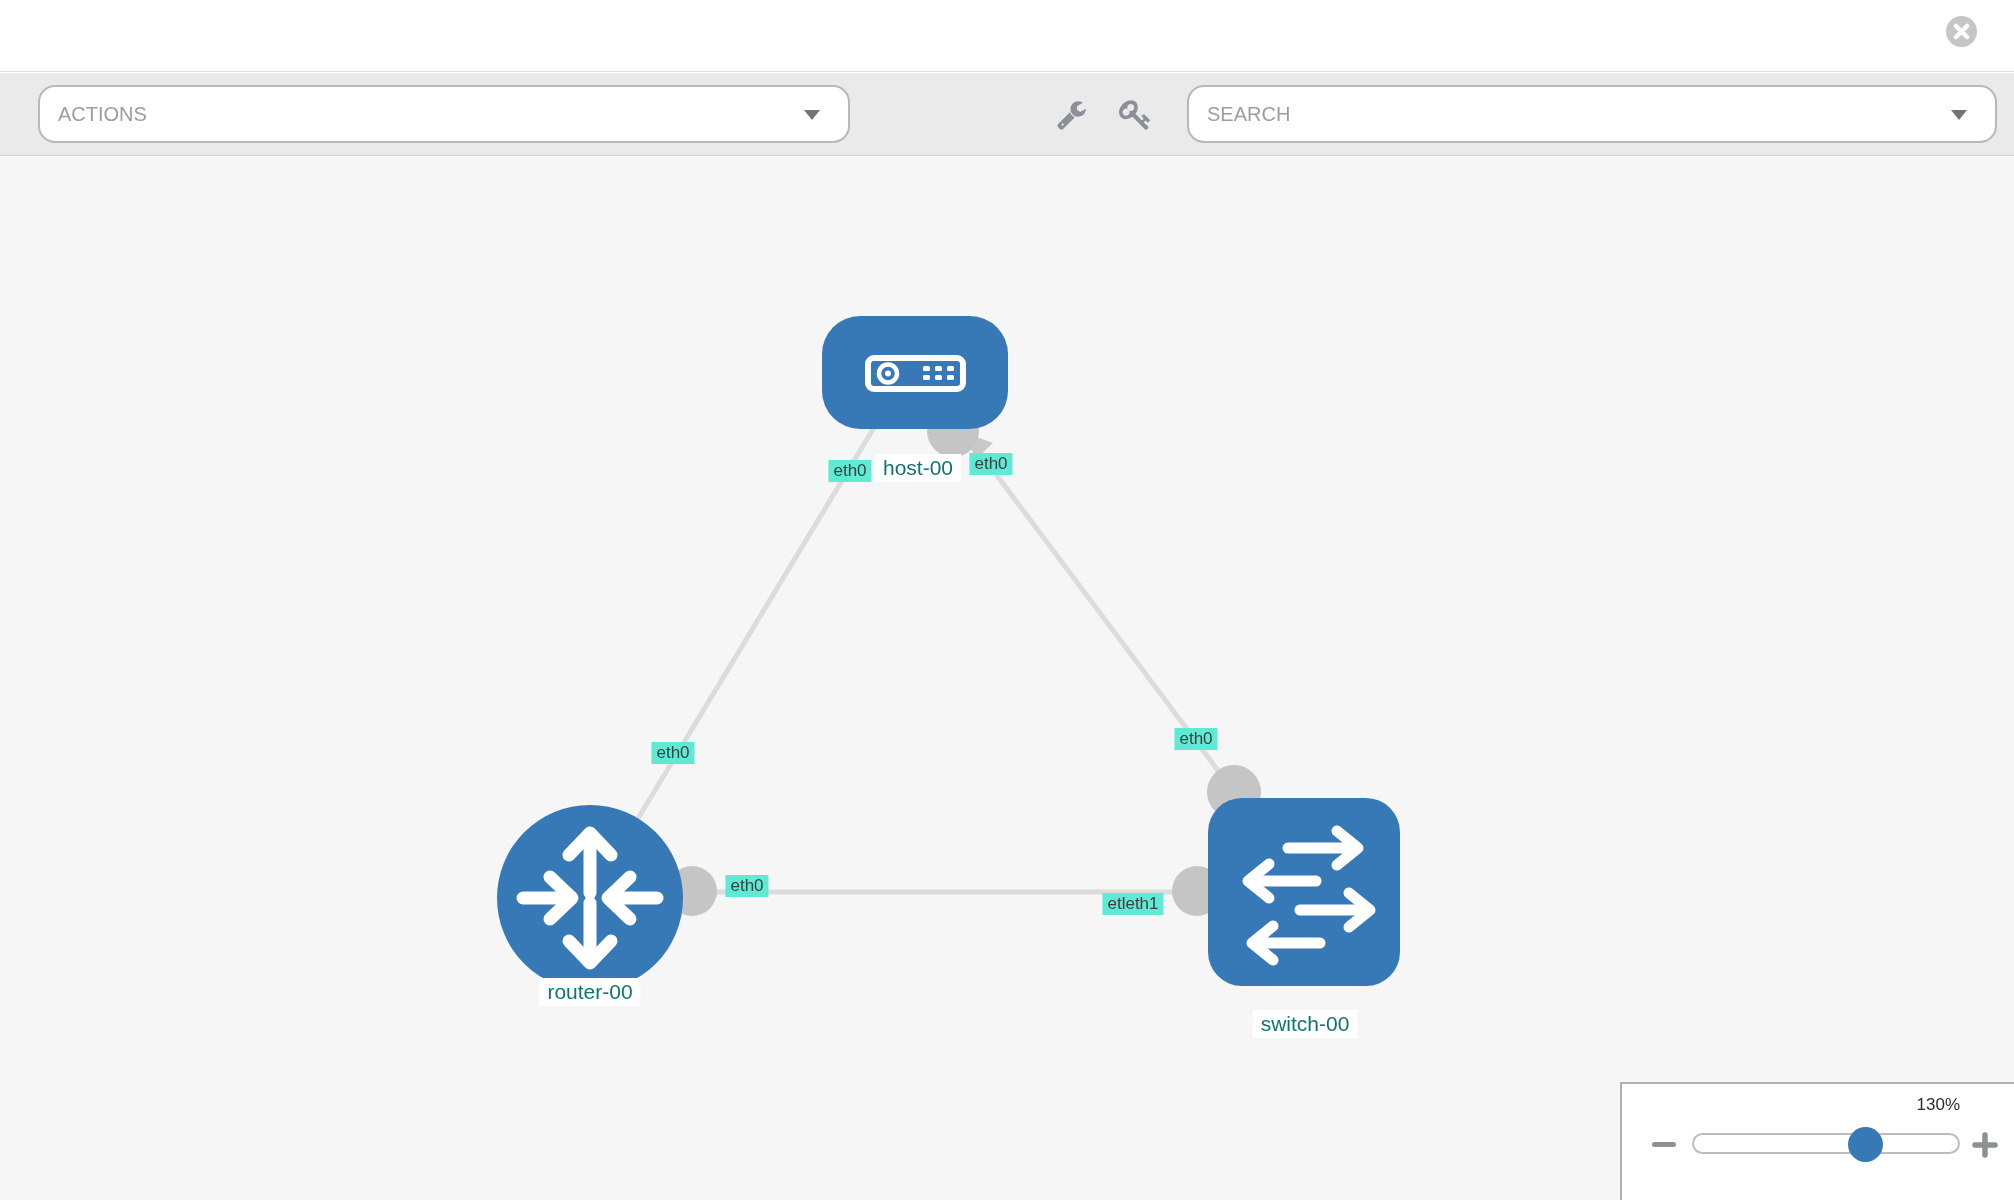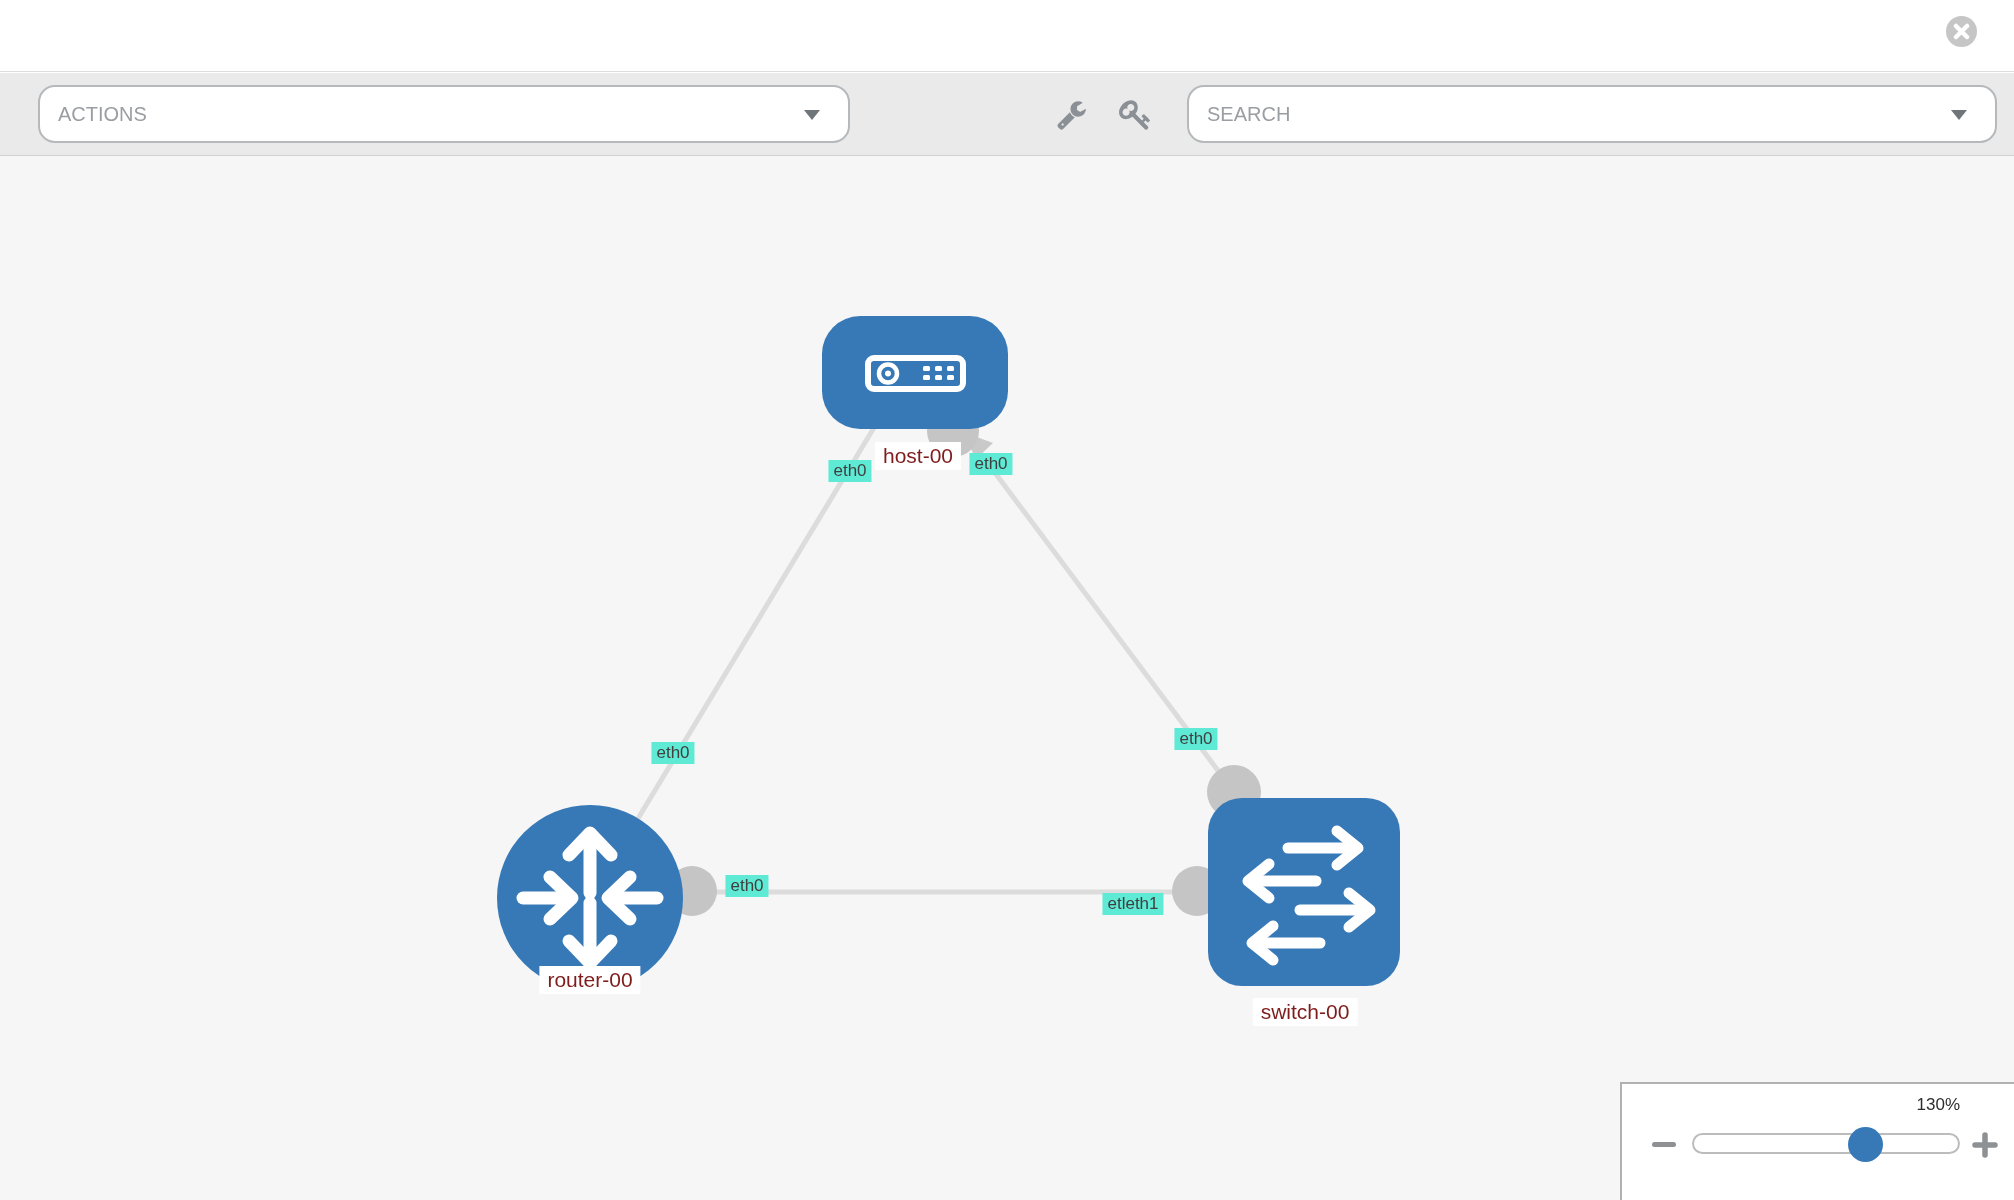--- a/index.html
+++ b/index.html
@@ -44,23 +44,23 @@
   .if-router     { left:667px;  top:710px; width:50px; height:50px; }
   .if-switch-tl  { left:1207px; top:609px; width:54px; height:54px; }
   .if-switch-l   { left:1172px; top:710px; width:50px; height:50px; }
 
   .node { position:absolute; background:#3779b7; z-index:3; cursor:pointer;
           display:flex; align-items:center; justify-content:center; }
   .node-host   { left:822px;  top:160px; width:186px; height:113px; border-radius:38px; }
   .node-router { left:497px;  top:649px; width:186px; height:186px; border-radius:50%; }
   .node-switch { left:1208px; top:642px; width:192px; height:188px; border-radius:34px; }
 
-  .nlabel { position:absolute; z-index:4; background:#ffffff; color:#7f1d1d;
+  .nlabel { position:absolute; z-index:4; background:#ffffff; color:#0f766e;
             font-size:21px; padding:2px 8px; transform:translateX(-50%);
-            white-space:nowrap; }
+            white-space:nowrap;margin-top:12px; }
   .elabel { position:absolute; z-index:4; background:#5eead4; color:#3f3f3f;
             font-size:17px; padding:1px 5px; transform:translateX(-50%);
             white-space:nowrap; }
 
   
   .zoom-panel { position:absolute; left:1620px; top:926px; width:420px; height:140px;
                 background:#ffffff; border:2px solid #b1b1b1; z-index:6; }
   .zoom-value { position:absolute; left:70px; top:11px; width:268px;
                 text-align:right; font-size:17px; color:#2d2d2d; }
   .zoom-minus { position:absolute; left:30px; top:58px; width:24px; height:5px;

